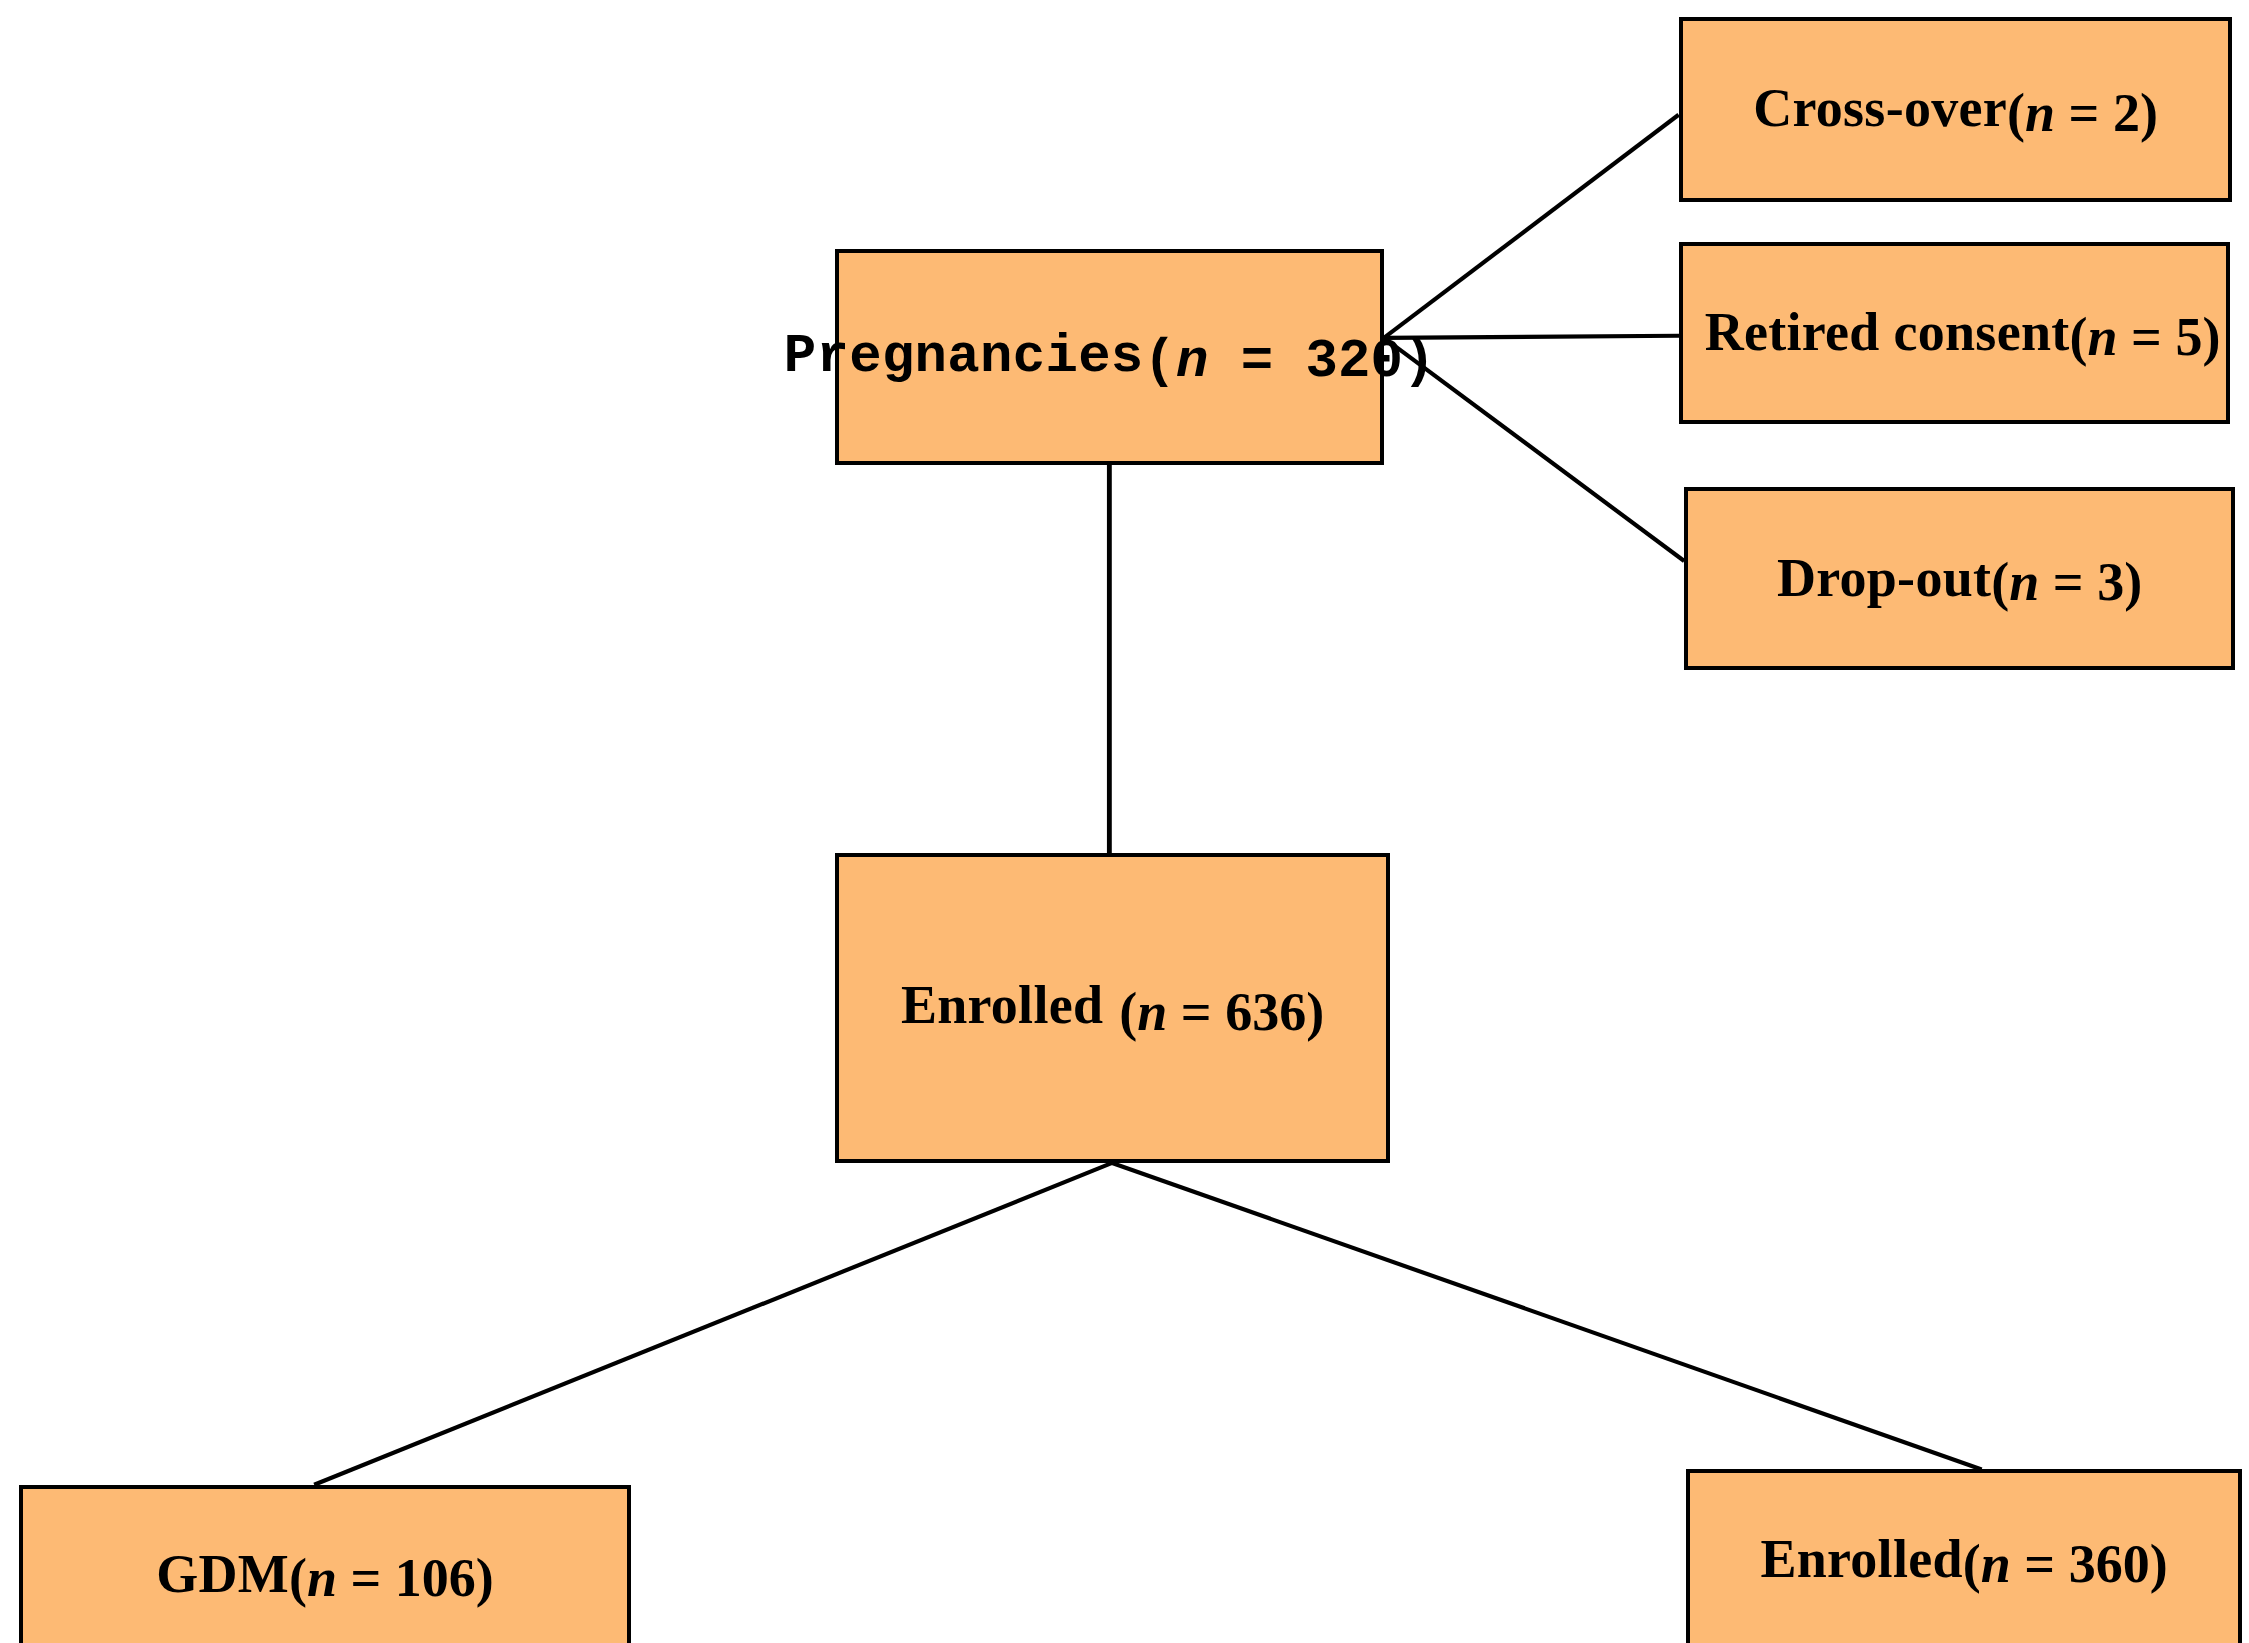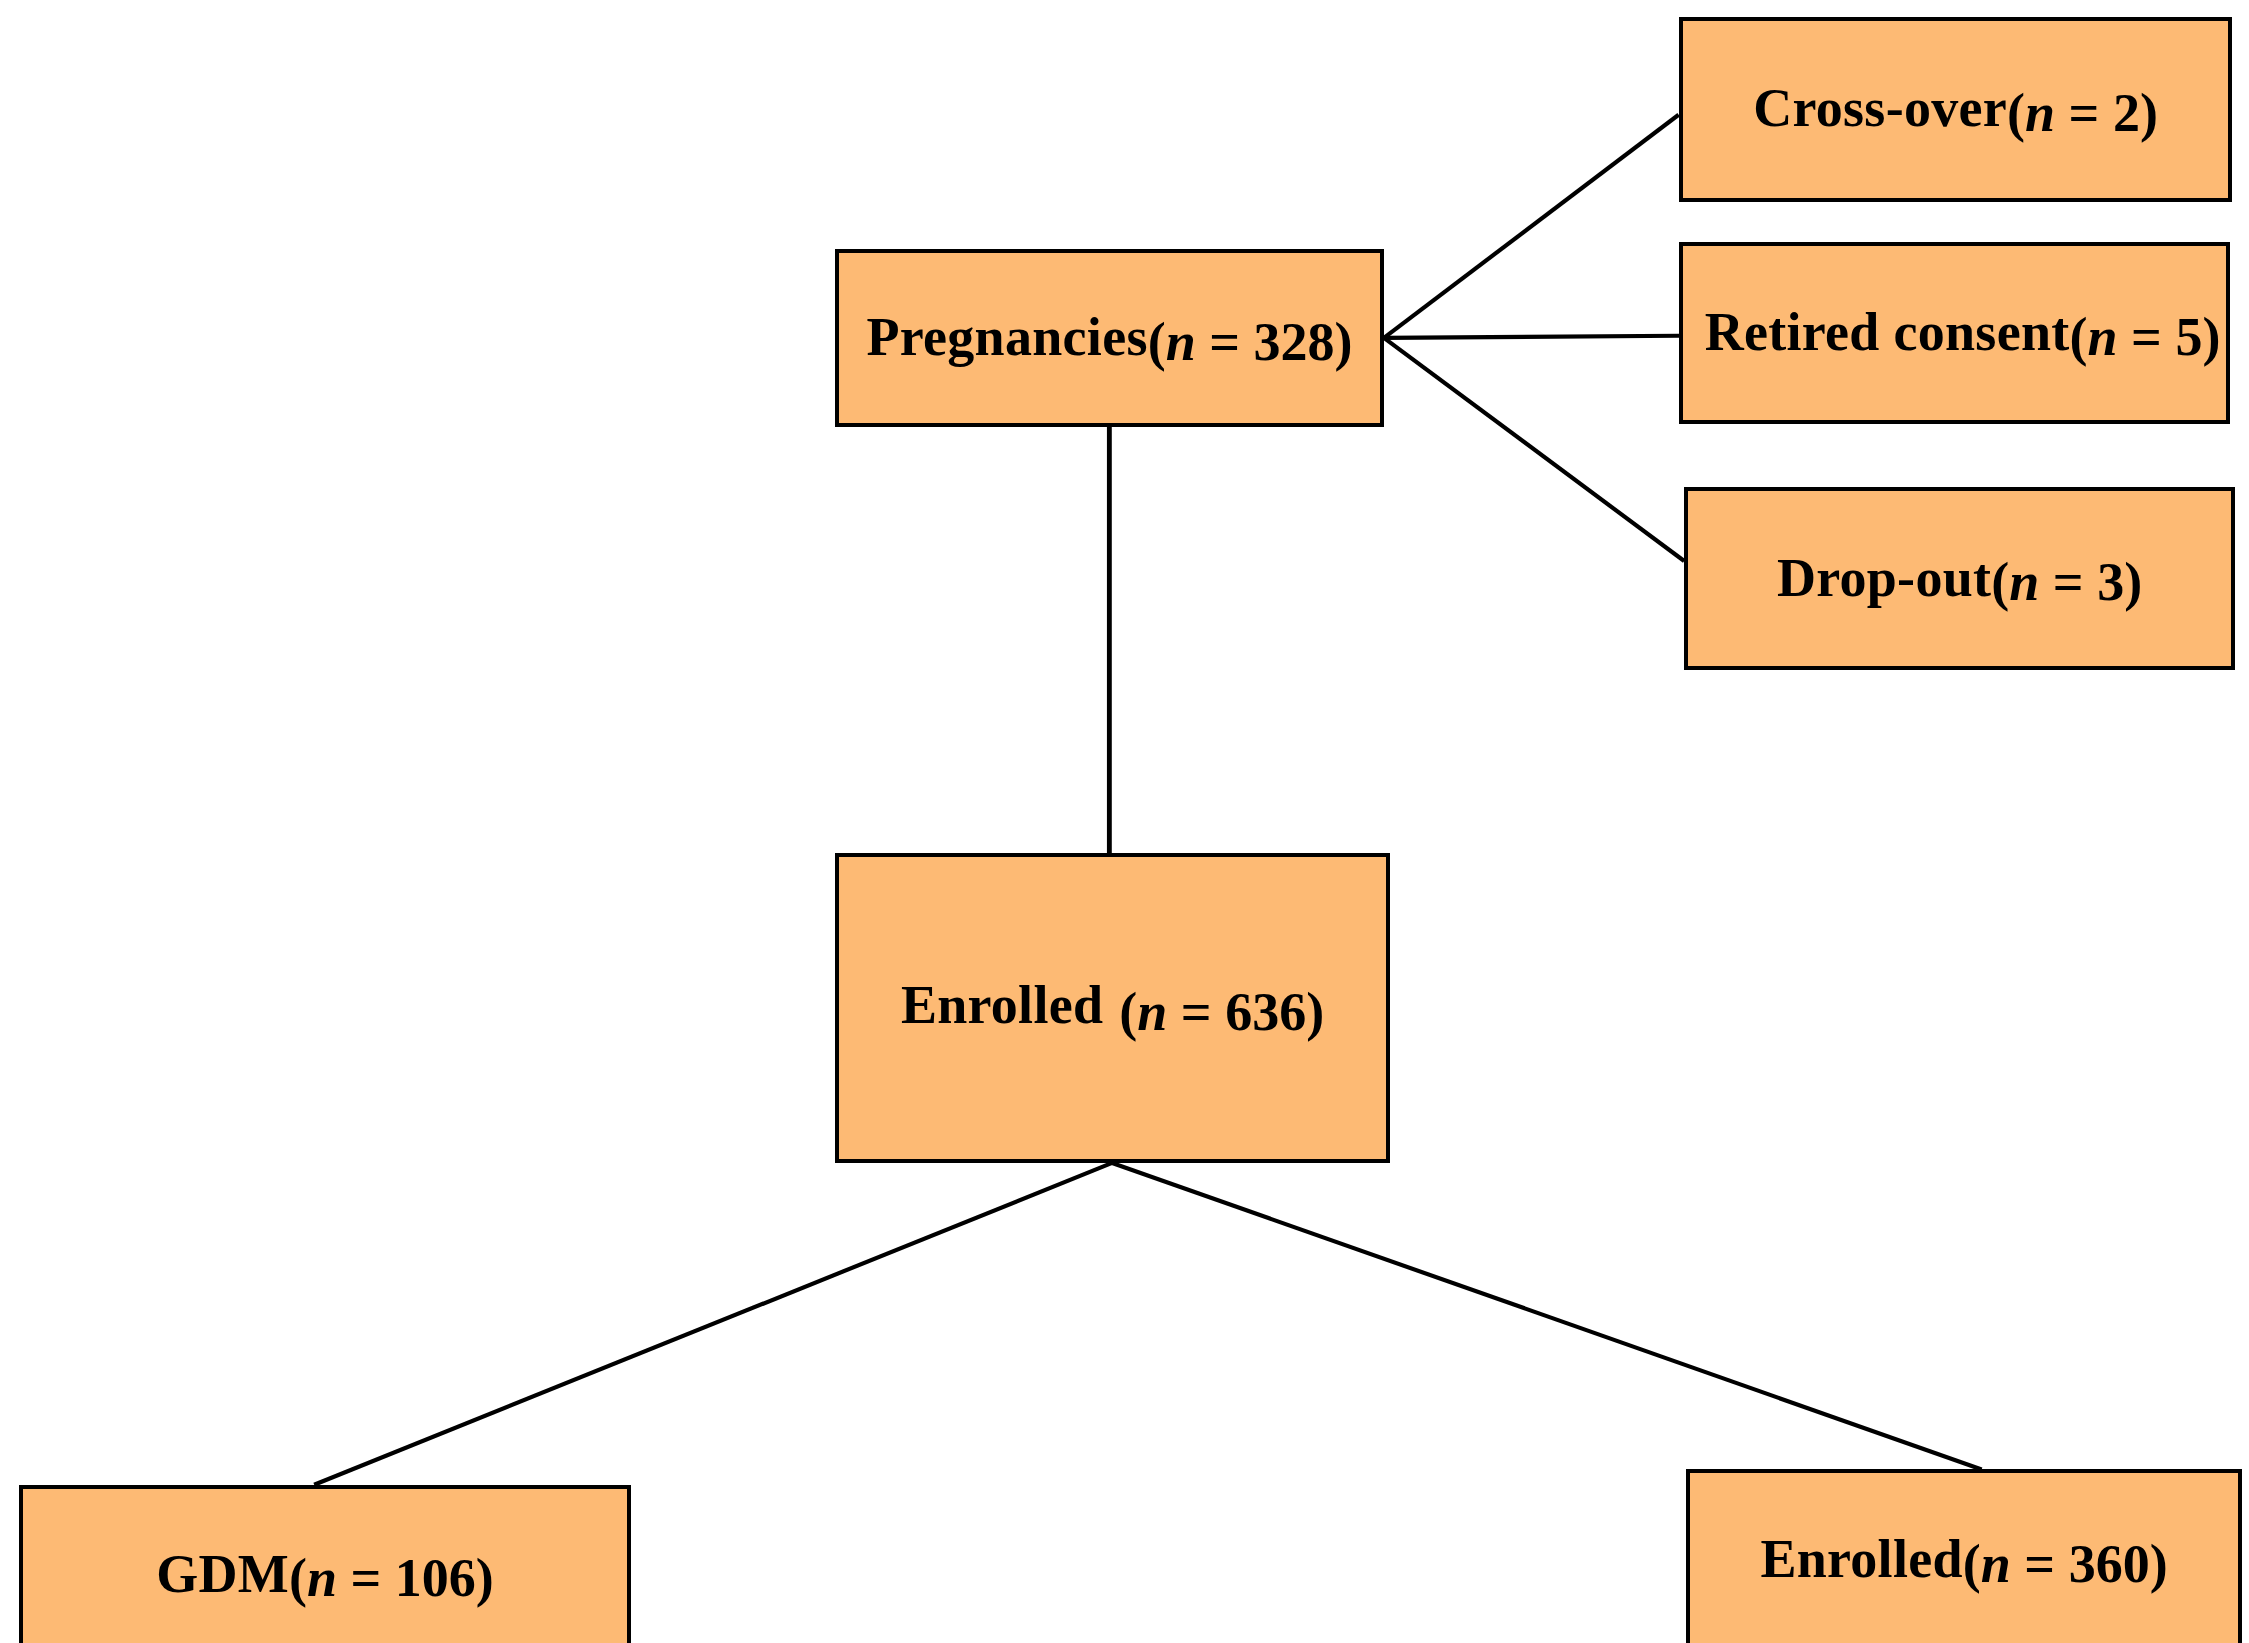--- a/index.html
+++ b/index.html
@@ -52,21 +52,21 @@
     white-space: nowrap;
     color: #000000;
     margin-top: 9.7px;
   }
   .node-count .italic-n {
     font-style: italic;
     font-weight: bold;
   }
 
   
-  #node-pregnancies { left: 835px; top: 249px;  width: 549px; height: 178px; }
+  #node-pregnancies { left: 835px; top: 249px;  width: 549px; height: 216px; font-family: Liberation Mono, monospace; }
   #node-crossover   { left: 1679px; top: 16.7px;   width: 553px; height: 185px; }
   #node-retired     { left: 1679px; top: 242px;  width: 551px; height: 182px; padding-left: 16px; }
   #node-dropout     { left: 1684px; top: 487px;  width: 551px; height: 183px; font-family: Liberation Serif, serif; }
   #node-enrolled    { left: 835px; top: 853px; width: 555px; height: 310px; gap: 16px; }
   #node-gdm         { left: 19px;   top: 1485px; width: 612px; height: 179px; }
   #node-controls    { left: 1686px; top: 1469px; width: 556px; height: 182px; }
 
   #node-enrolled .node-title { margin-top: -4.2px; }
 </style>
 </head>
@@ -81,21 +81,21 @@
     <line x1="1991" y1="486" x2="2423" y2="807" stroke="#000000" stroke-width="6"></line>
 
     <line x1="1596" y1="612" x2="1596" y2="1229" stroke="#000000" stroke-width="7"></line>
 
     <line x1="1600" y1="1673" x2="452" y2="2136" stroke="#000000" stroke-width="6"></line>
     <line x1="1600" y1="1673" x2="2851" y2="2114" stroke="#000000" stroke-width="6"></line>
   </svg>
 
   <div class="node-box" id="node-pregnancies">
     <div class="node-title">Pregnancies</div>
-    <div class="node-count">(<span class="italic-n">n</span><span> = </span><span>328</span>)</div>
+    <div class="node-count">(<span class="italic-n">n</span><span> = </span><span>320</span>)</div>
   </div>
 
   <div class="node-box" id="node-crossover">
     <div class="node-title">Cross-over</div>
     <div class="node-count">(<span class="italic-n">n</span><span> = </span><span>2</span>)</div>
   </div>
 
   <div class="node-box" id="node-retired">
     <div class="node-title">Retired consent</div>
     <div class="node-count">(<span class="italic-n">n</span><span> = </span><span>5</span>)</div>

